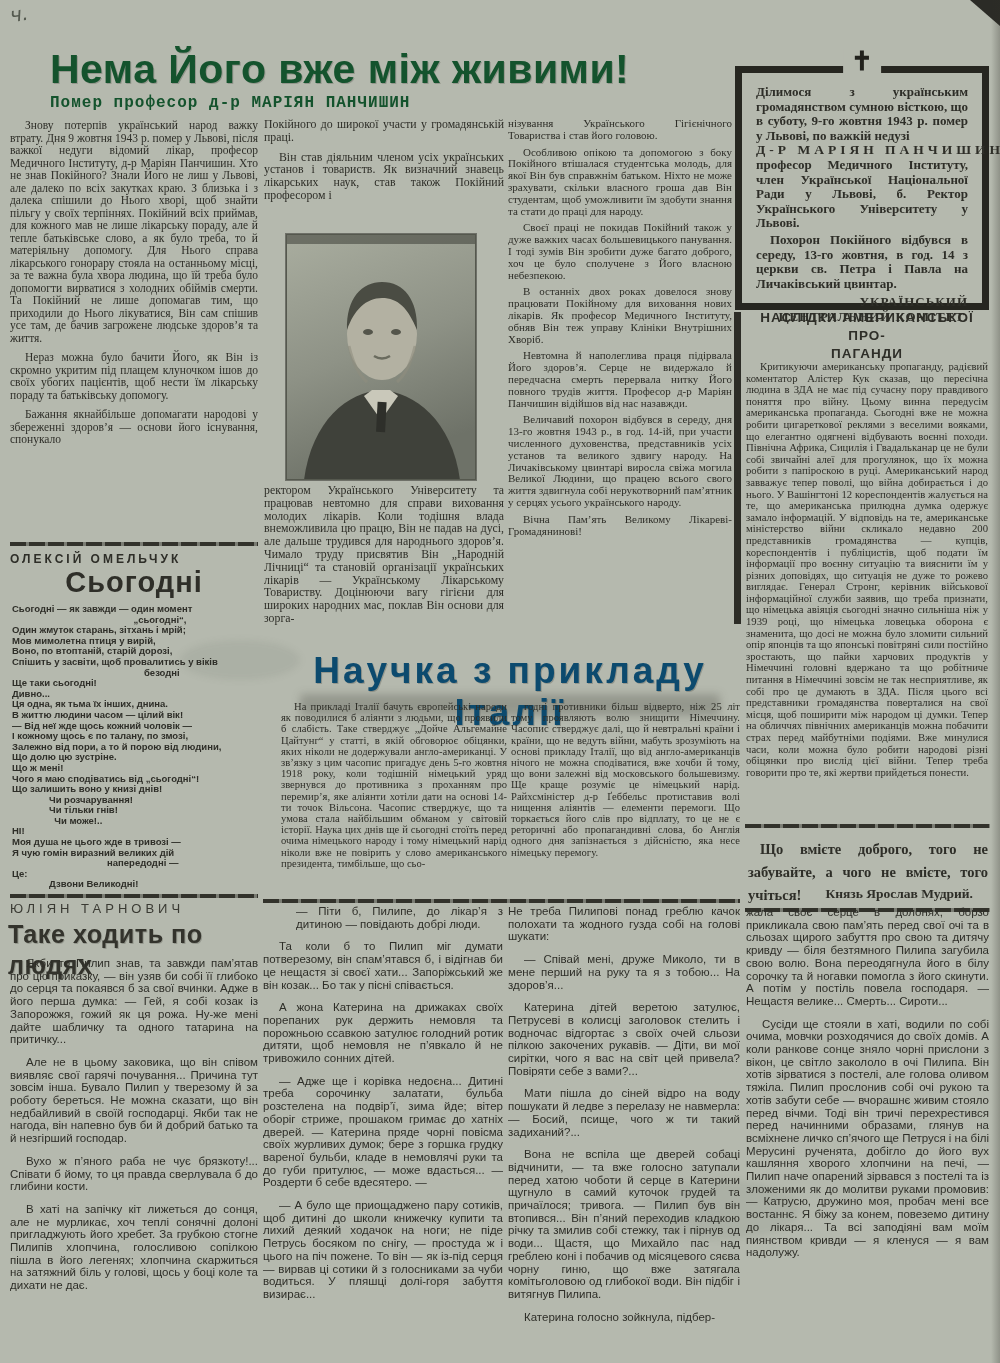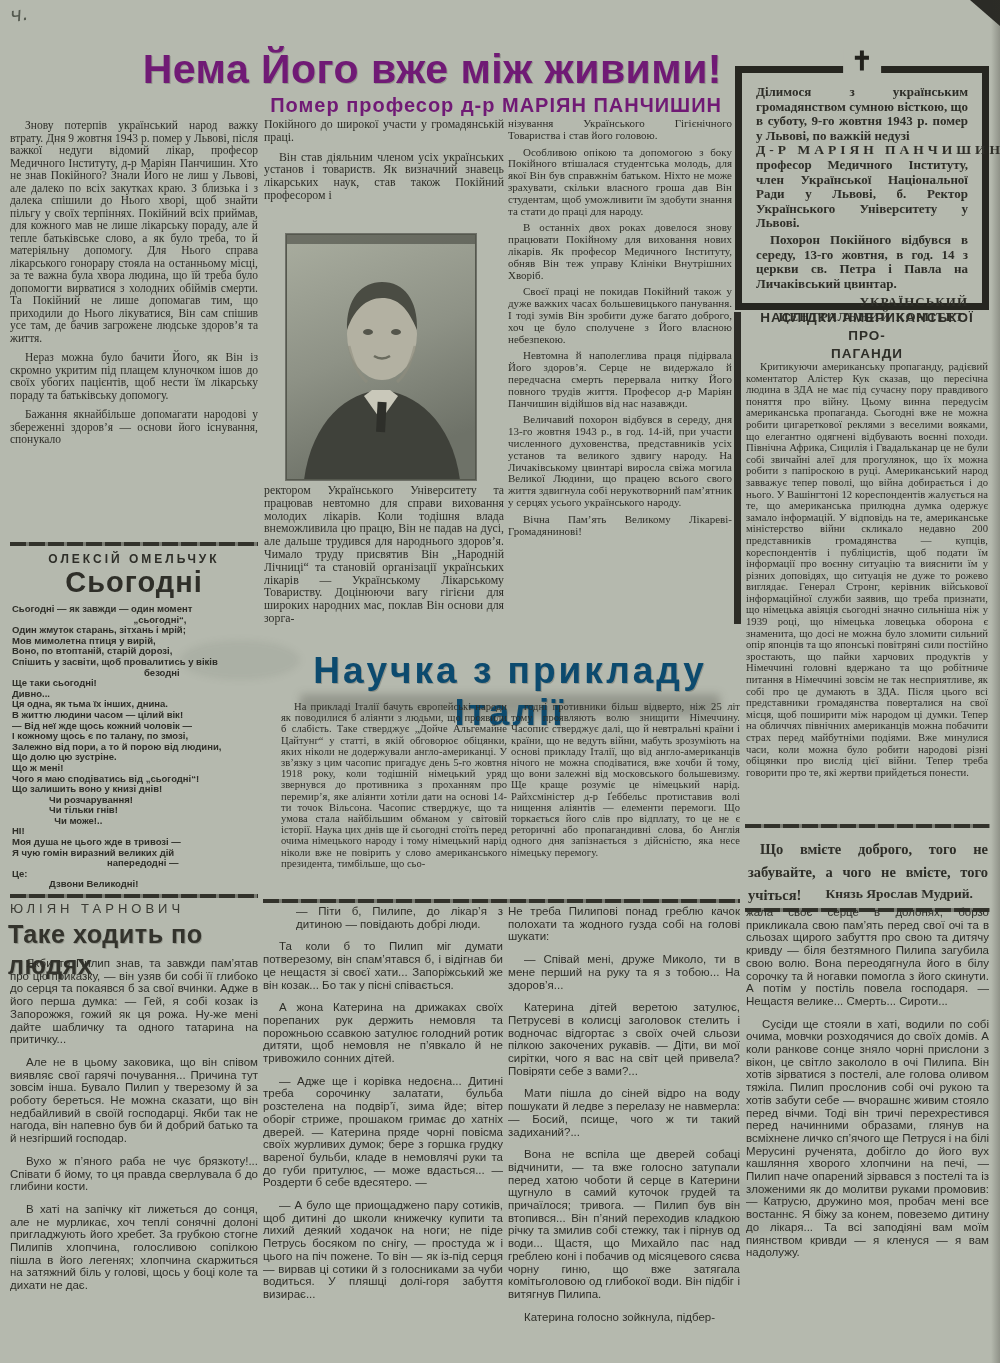--- a/index.html
+++ b/index.html
@@ -15,25 +15,25 @@
   .handwriting{left:10px;top:2px;font-family:"DejaVu Sans",sans-serif;
     font-size:20px;color:#555a50;transform:rotate(-8deg);font-style:italic;}
   .edge-shade{top:0;right:0;width:9px;height:100%;
     background:linear-gradient(to left,rgba(45,45,38,.28),rgba(45,45,38,0));}
   .stain{border-radius:50%;background:rgba(70,72,62,.08);filter:blur(3px);}
   .ghost-band{left:300px;top:694px;width:420px;height:22px;
     background:rgba(52,52,44,.25);filter:blur(4px);border-radius:4px;}
   .rule{height:4px;background:repeating-linear-gradient(90deg,#32322b 0 16px,rgba(50,50,43,.45) 16px 19px);}
   .colrule{background:#2c2c26;}
   
-  .headline-wrap{left:50px;top:48px;width:672px;text-align:right;
-    font-family:"Liberation Sans","DejaVu Sans",sans-serif;color:#701a75;}
+  .headline-wrap{left:50px;top:48px;width:672px;text-align:left;
+    font-family:"Liberation Sans","DejaVu Sans",sans-serif;color:#14532d;}
   .headline{font-size:41px;font-weight:bold;line-height:1.05;
     text-shadow:1px 1px 0 rgba(51,51,44,.25);letter-spacing:0.5px;}
-  .subheadline{font-size:20px;font-weight:bold;margin-top:3px;letter-spacing:1px;}
+  .subheadline{font-size:16px;font-weight:bold;margin-top:3px;letter-spacing:1px;font-family:Liberation Mono, monospace;}
   
   .bodycol{text-align:justify;}
   .bodycol p{margin:0 0 7px;text-indent:15px;}
   .col-o1{left:10px;top:119px;width:248px;font-size:11.5px;line-height:12.5px;}
   .col-o2t{left:264px;top:118px;width:240px;font-size:11.8px;line-height:12.8px;}
   .col-o2b{left:264px;top:484px;width:240px;font-size:11.8px;line-height:12.8px;}
   .col-o3{left:508px;top:118px;width:224px;font-size:11px;line-height:11.8px;}
   .col-o3 p{margin:0 0 5px;}
   
   .photo{left:286px;top:234px;width:190px;height:246px;
@@ -59,21 +59,21 @@
   .quote-attr{left:748px;top:886px;width:225px;font-weight:bold;font-size:13.5px;text-align:right;}
   
   .italy-title{left:280px;top:650px;width:460px;text-align:center;
     font-family:"Liberation Sans","DejaVu Sans",sans-serif;
     font-weight:bold;font-size:37px;letter-spacing:3px;color:#0c4a6e;
     text-shadow:1px 1px 0 rgba(51,51,44,.25);}
   .italy-col{top:701px;font-size:10.6px;line-height:11.2px;text-align:justify;text-indent:13px;}
   .italy-a{left:281px;width:226px;}
   .italy-b{left:511px;width:229px;}
   
-  .poem-byline{left:10px;top:552px;width:248px;text-align:center;
+  .poem-byline{left:10px;top:552px;width:248px;
     font-family:"Liberation Sans","DejaVu Sans",sans-serif;
     font-weight:bold;font-size:12px;letter-spacing:3px;}
   .poem-title{left:10px;top:566px;width:248px;text-align:center;
     font-family:"Liberation Sans","DejaVu Sans",sans-serif;
     font-weight:bold;font-size:29px;letter-spacing:1px;}
   .poem-body{left:12px;top:604px;width:246px;white-space:pre-wrap;
     font-family:"Liberation Sans","DejaVu Sans",sans-serif;
     font-weight:bold;font-size:9.5px;line-height:10.6px;}
   
   .feuil{font-family:"Liberation Sans","DejaVu Sans",sans-serif;
@@ -141,22 +141,22 @@
   </svg>
 </div>
 
 <div class="abs bodycol col-o2b">
   <p style="text-indent:0;">ректором Українського Університету та працював невтомно для справи виховання молодих лікарів. Коли тодішня влада внеможливила цю працю, Він не падав на дусі, але дальше трудився для народнього здоров’я. Чимало труду присвятив Він „Народній Лічниці“ та становій організації українських лікарів — Українському Лікарському Товариству. Доцінюючи вагу гігієни для широких народних мас, поклав Він основи для зорга-</p>
 </div>
 
 <div class="abs bodycol col-o3">
   <p style="text-indent:0;">нізування Українського Гігієнічного Товариства і став його головою.</p>
   <p>Особливою опікою та допомогою з боку Покійного втішалася студентська молодь, для якої Він був справжнім батьком. Ніхто не може зрахувати, скільки власного гроша дав Він студентам, щоб уможливити їм здобути знання та стати до праці для народу.</p>
+  <p>Своєї праці не покидав Покійний також у дуже важких часах большевицького панування. І тоді зумів Він зробити дуже багато доброго, хоч це було сполучене з Його власною небезпекою.</p>
   <p>В останніх двох роках довелося знову працювати Покійному для виховання нових лікарів. Як професор Медичного Інституту, обняв Він теж управу Клініки Внутрішних Хворіб.</p>
-  <p>Своєї праці не покидав Покійний також у дуже важких часах большевицького панування. І тоді зумів Він зробити дуже багато доброго, хоч це було сполучене з Його власною небезпекою.</p>
   <p>Невтомна й наполеглива праця підірвала Його здоров’я. Серце не видержало й передчасна смерть перервала нитку Його повного трудів життя. Професор д-р Маріян Панчишин відійшов від нас назавжди.</p>
   <p>Величавий похорон відбувся в середу, дня 13-го жовтня 1943 р., в год. 14-ій, при участи численного духовенства, представників усіх установ та великого здвигу народу. На Личаківському цвинтарі виросла свіжа могила Великої Людини, що працею всього свого життя здвигнула собі нерукотворний пам’ятник у серцях усього українського народу.</p>
   <p>Вічна Пам’ять Великому Лікареві-Громадянинові!</p>
 </div>
 
 <div class="abs colrule" style="left:734px;top:312px;width:7px;height:312px;"></div>
 
 <div class="abs notice">
   <span class="cross">✝</span>
   <div>Ділимося з українським громадянством сумною вісткою, що в суботу, 9-го жовтня 1943 р. помер у Львові, по важкій недузі</div>

